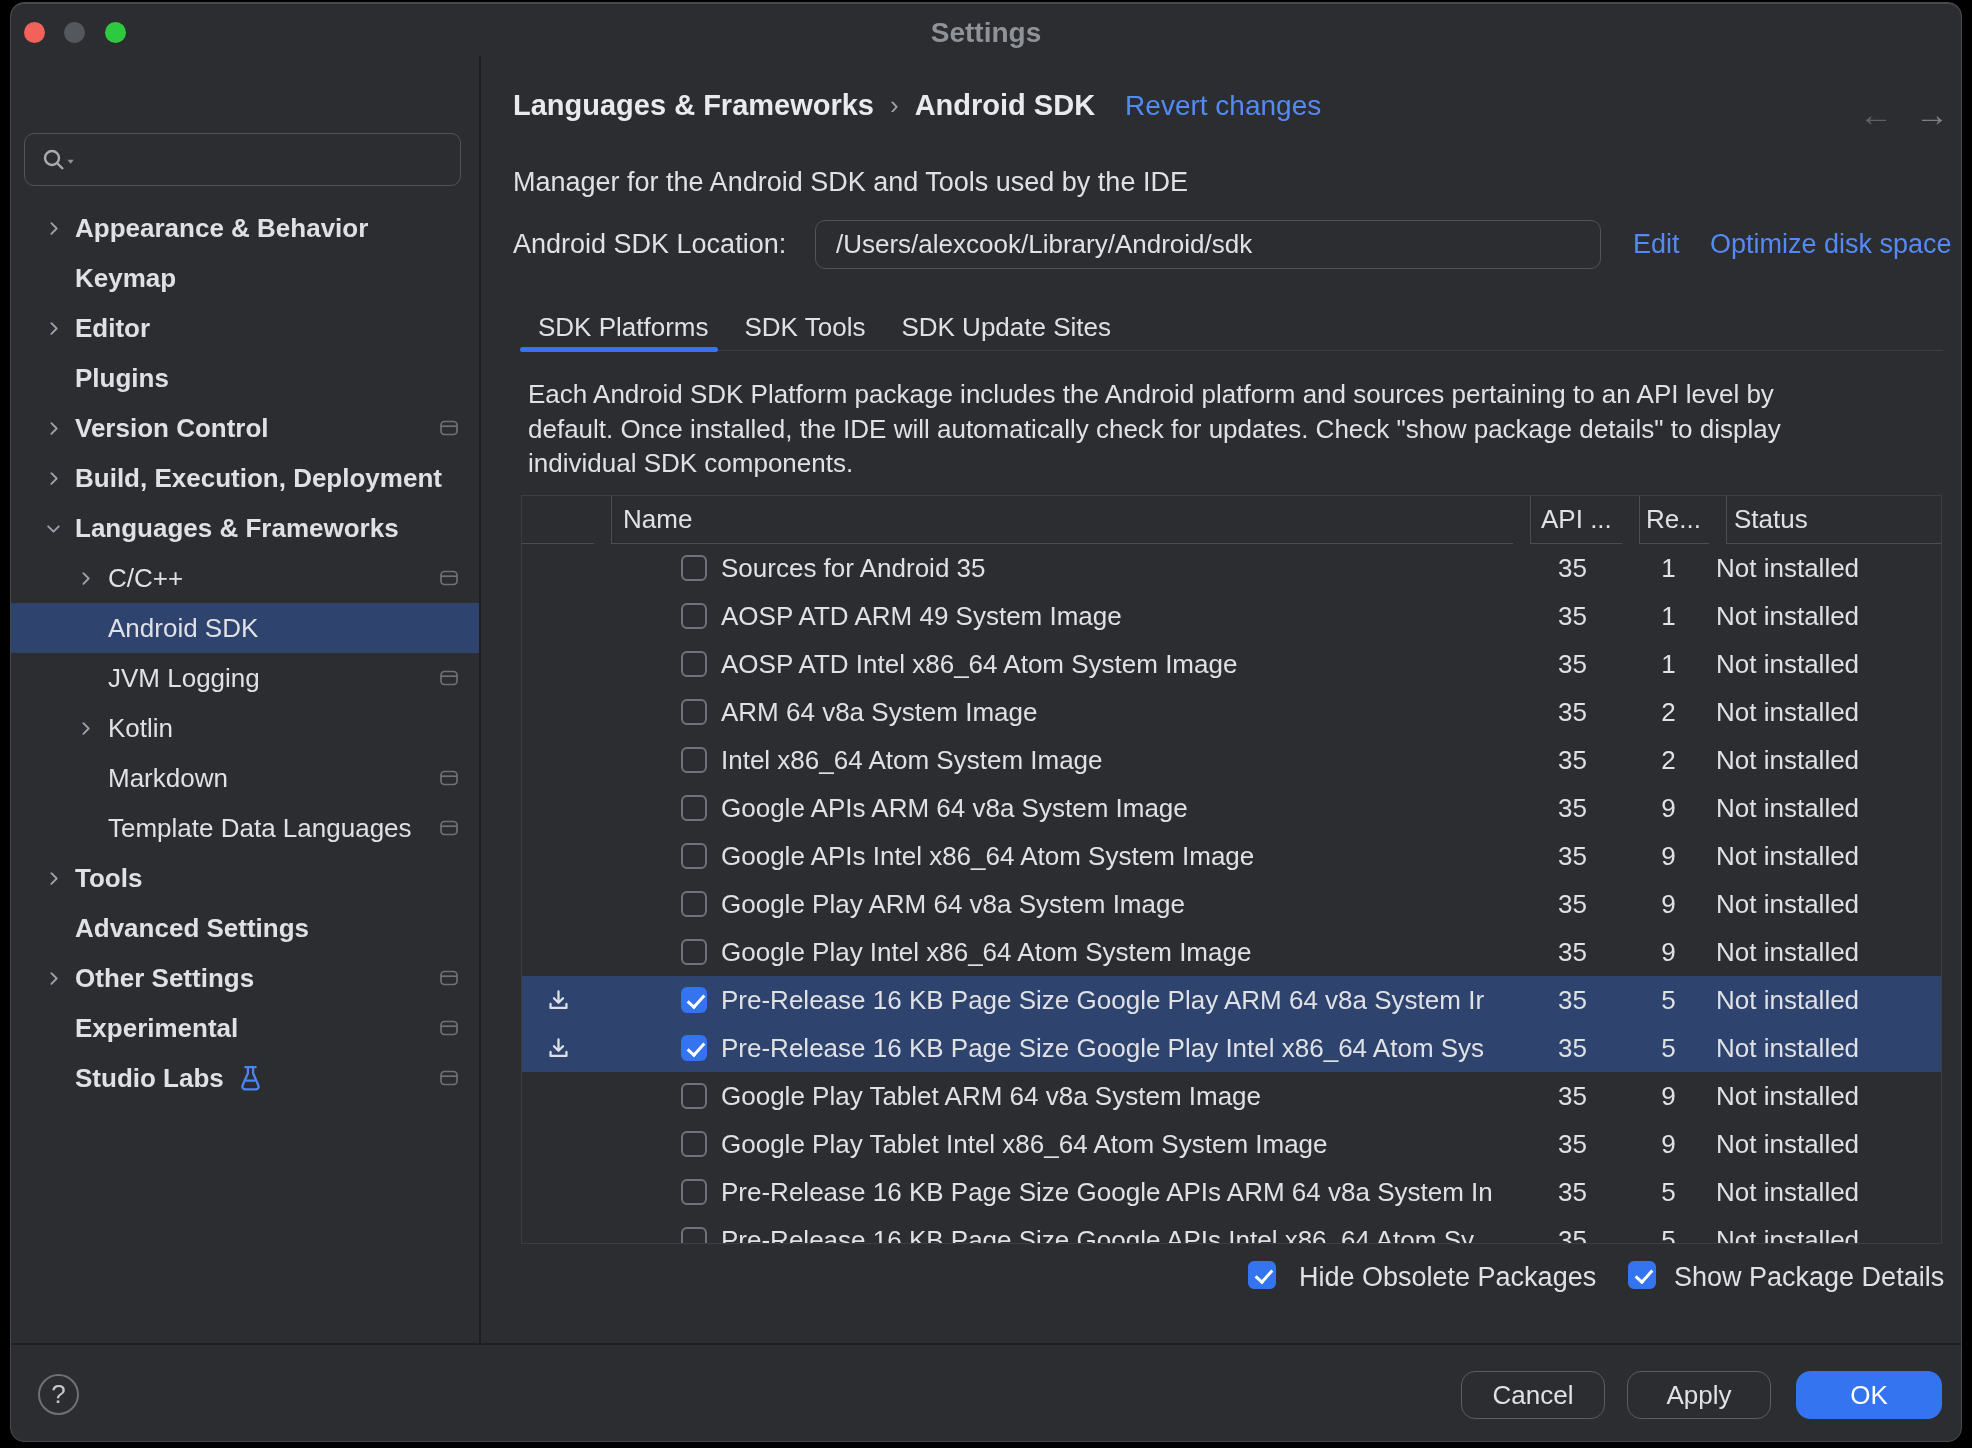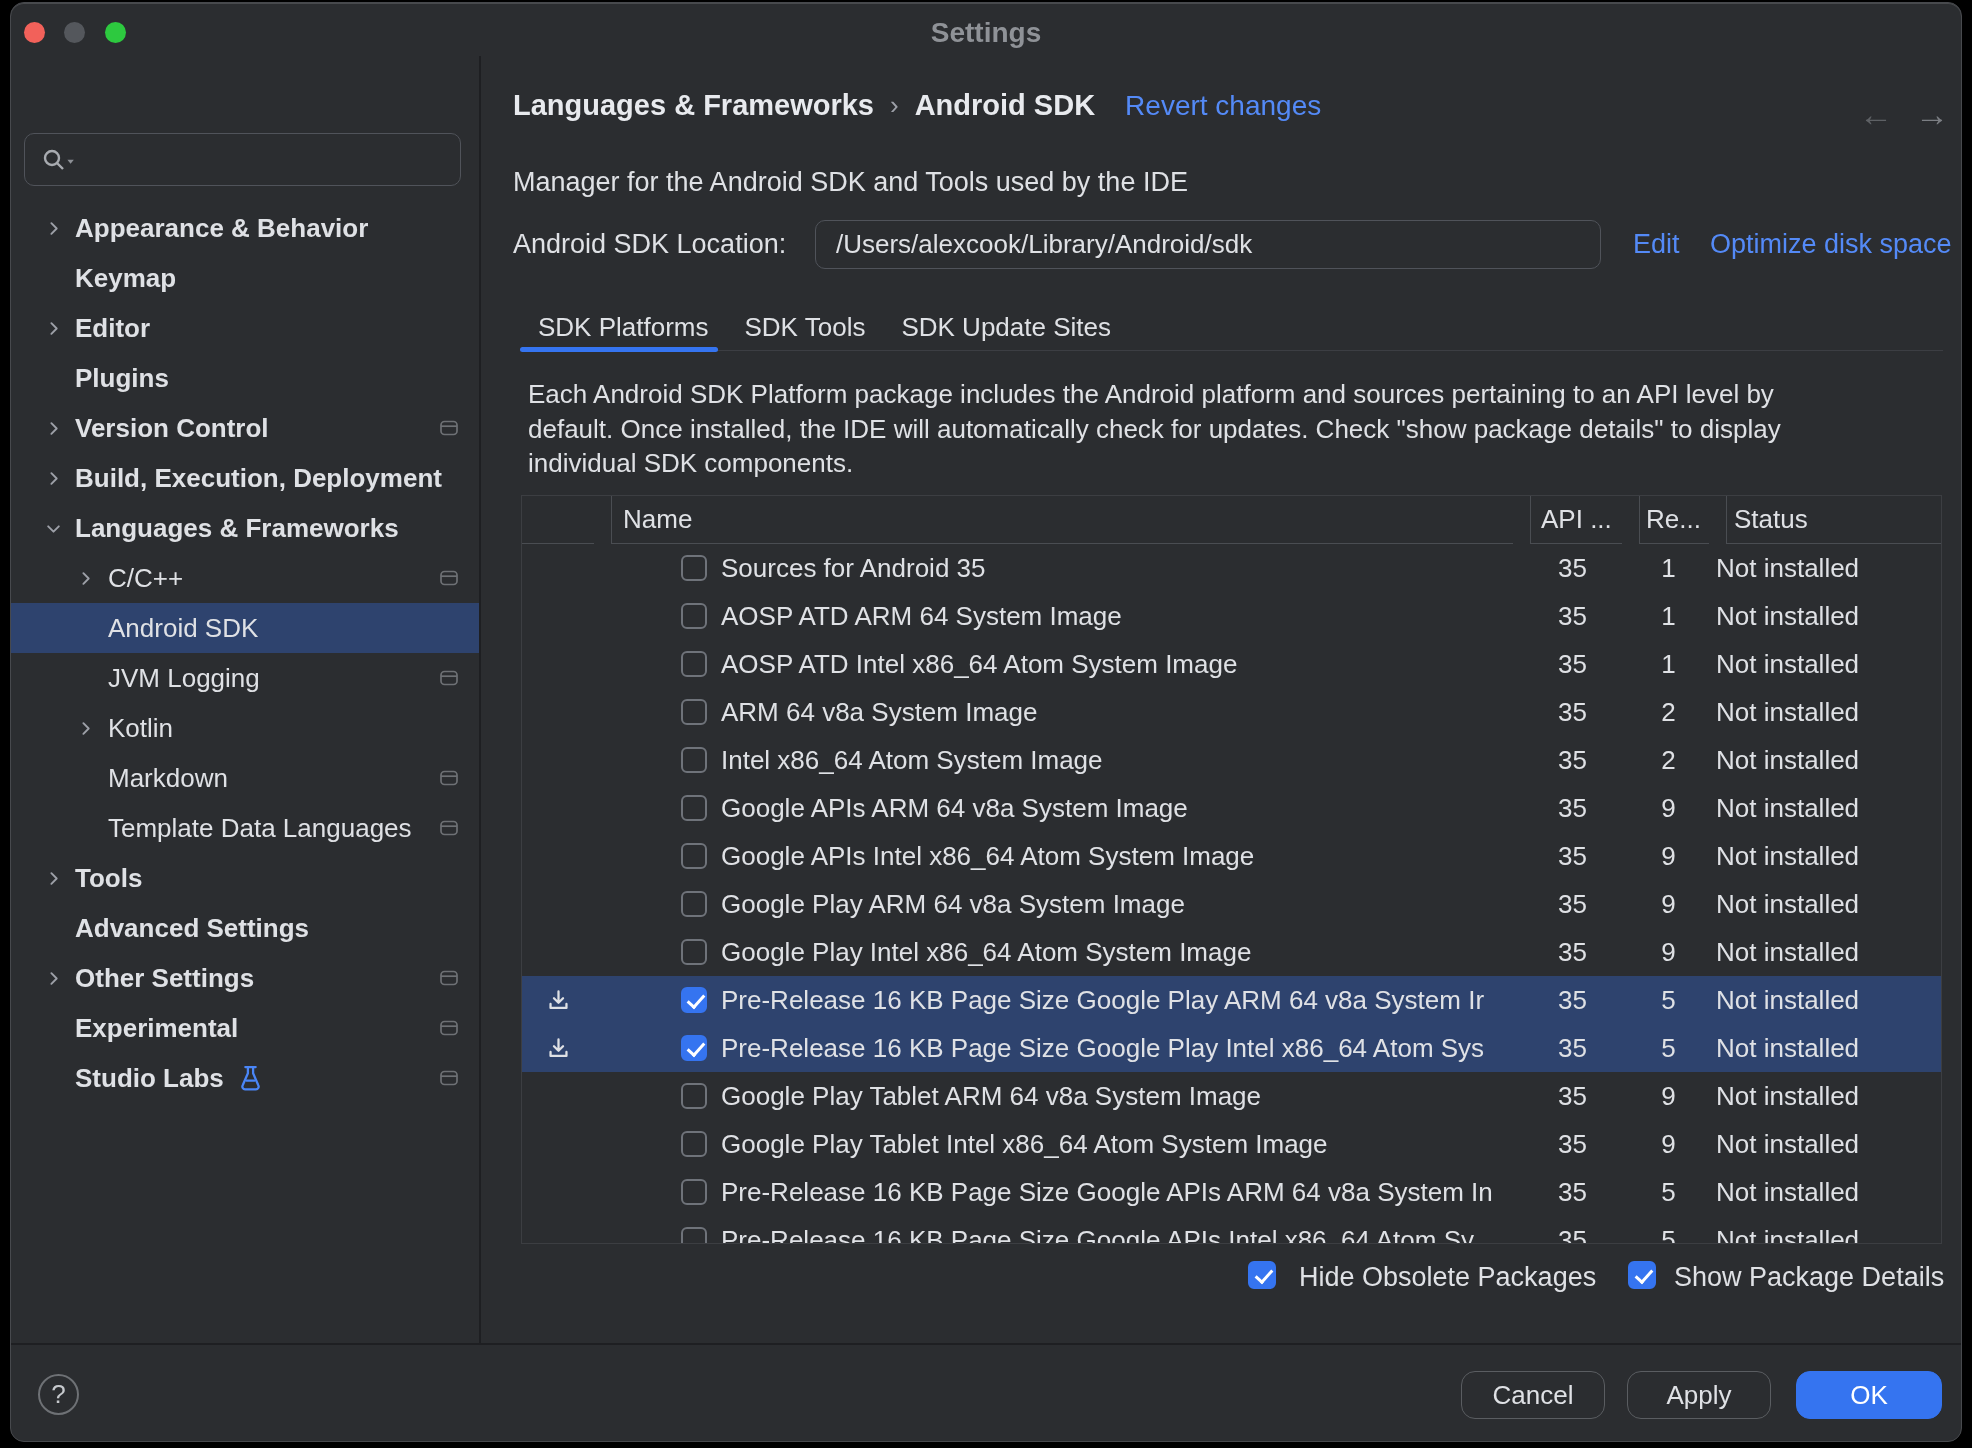--- a/index.html
+++ b/index.html
@@ -380,21 +380,21 @@
       <div class="num rev">1</div>
       <div class="status">Not installed</div>
     </div>
 
     <div class="t-row">
       <div class="c0">
         
       </div>
       <div class="name-cell">
         <span class="cb"></span>
-        <span class="name-text">AOSP ATD ARM 64 System Image</span>
+        <span class="name-text">AOSP ATD ARM 49 System Image</span>
       </div>
       <div class="num api">35</div>
       <div class="num rev">1</div>
       <div class="status">Not installed</div>
     </div>
 
     <div class="t-row">
       <div class="c0">
         
       </div>

